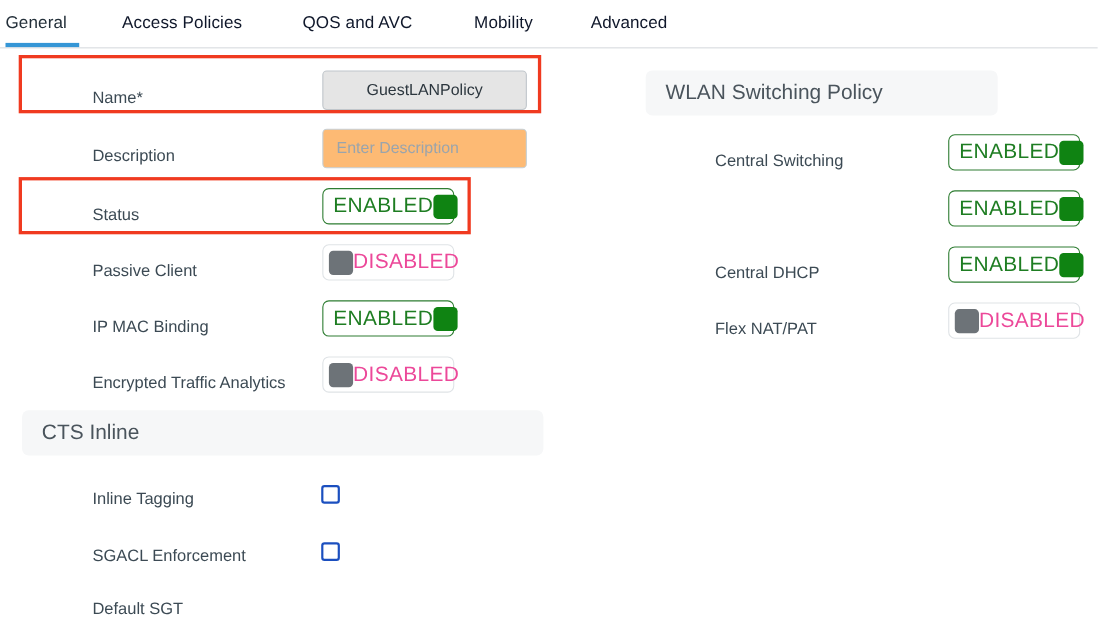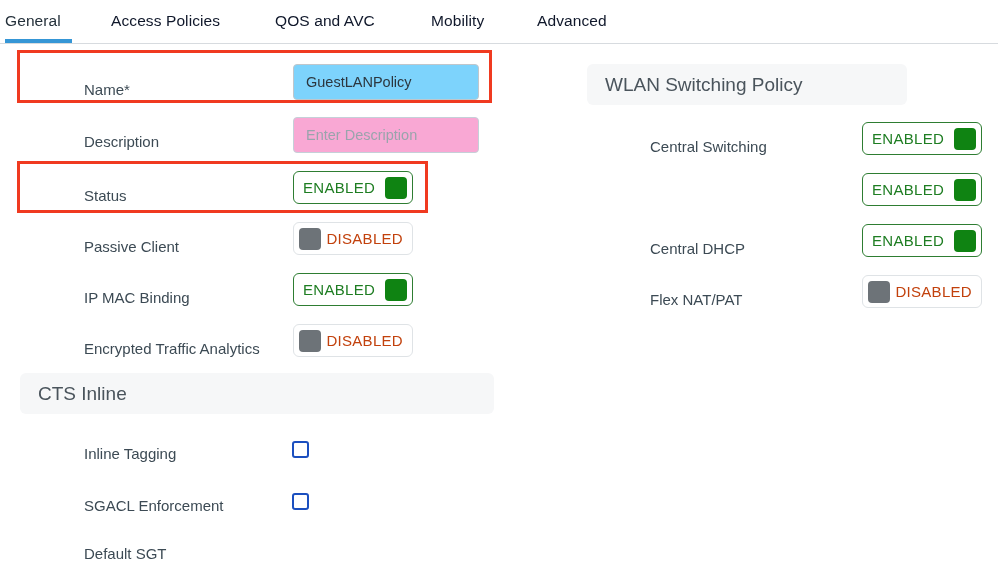--- a/index.html
+++ b/index.html
@@ -78,32 +78,33 @@
     line-height: 18px;
     margin-left: 47px;
   }
 
   
   .textfield {
     position: absolute;
     box-sizing: border-box;
     border: 1px solid #c5d0d8;
     border-radius: 4px;
-    background: #f9a8d4;
+    background: #fdba74;
     font-family: "Liberation Sans", sans-serif;
     font-size: 14.5px;
     color: #3c4a54;
     padding: 0 12px;
     outline: none;
   }
   .textfield::placeholder { color: #9aa4ac; }
   .textfield.filled {
-    background: #7dd3fc;
+    background: #e5e5e5;
     border: 1px solid #c0c6cb;
     color: #2c363e;
+    text-align: center;
   }
 
   
   .toggle {
     position: absolute;
     box-sizing: border-box;
     border-radius: 6px;
     display: flex;
     align-items: center;
     background: #ffffff;
@@ -114,26 +115,26 @@
     justify-content: space-between;
     padding: 0 5px 0 9px;
   }
   .toggle.off {
     border: 1.5px solid #dfe3e6;
     justify-content: space-between;
     padding: 0 9px 0 5px;
     flex-direction: row;
   }
   .toggle .tlabel {
-    font-size: 15px;
+    font-size: 19px;
     letter-spacing: 0.3px;
     white-space: nowrap;
   }
   .toggle.on .tlabel  { color: #1e7d22; }
-  .toggle.off .tlabel { color: #c2410c; }
+  .toggle.off .tlabel { color: #ec4899; }
   .toggle .knob {
     width: 22px; height: 22px;
     border-radius: 4px;
     flex: 0 0 auto;
   }
   .toggle.on  .knob { background: #0f8312; }
   .toggle.off .knob { background: #6d7378; }
 
   
   .checkbox {

